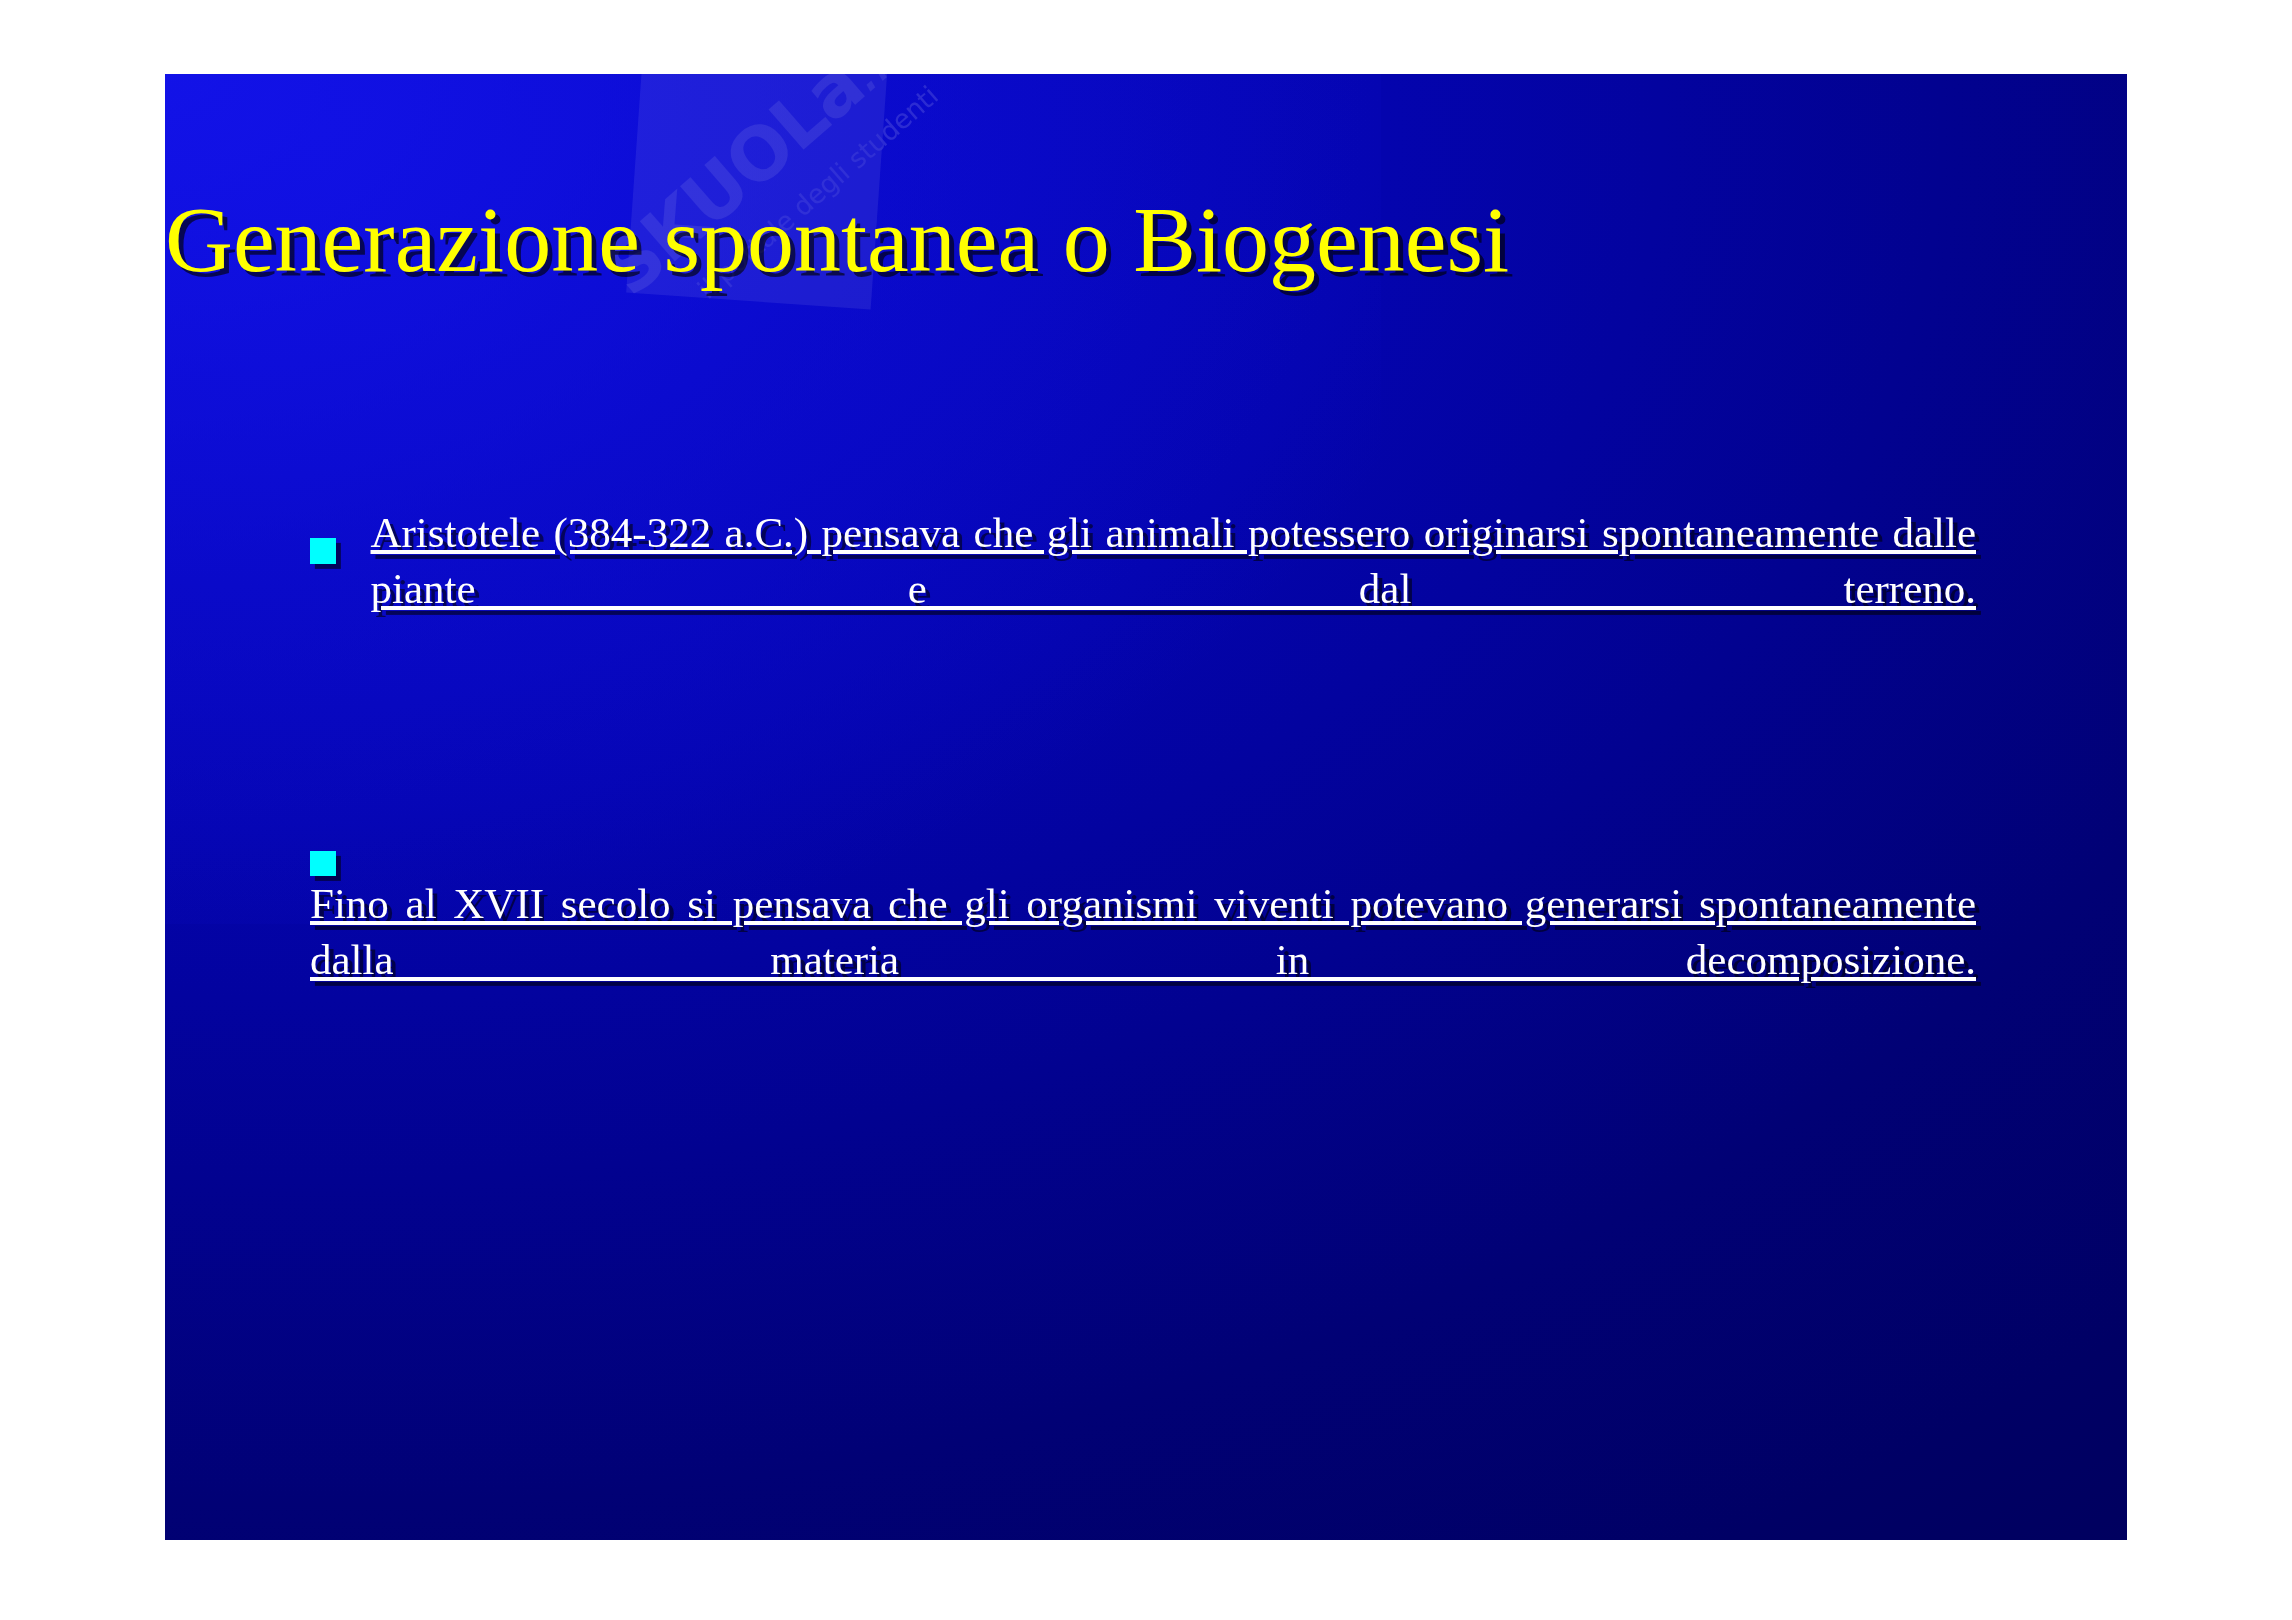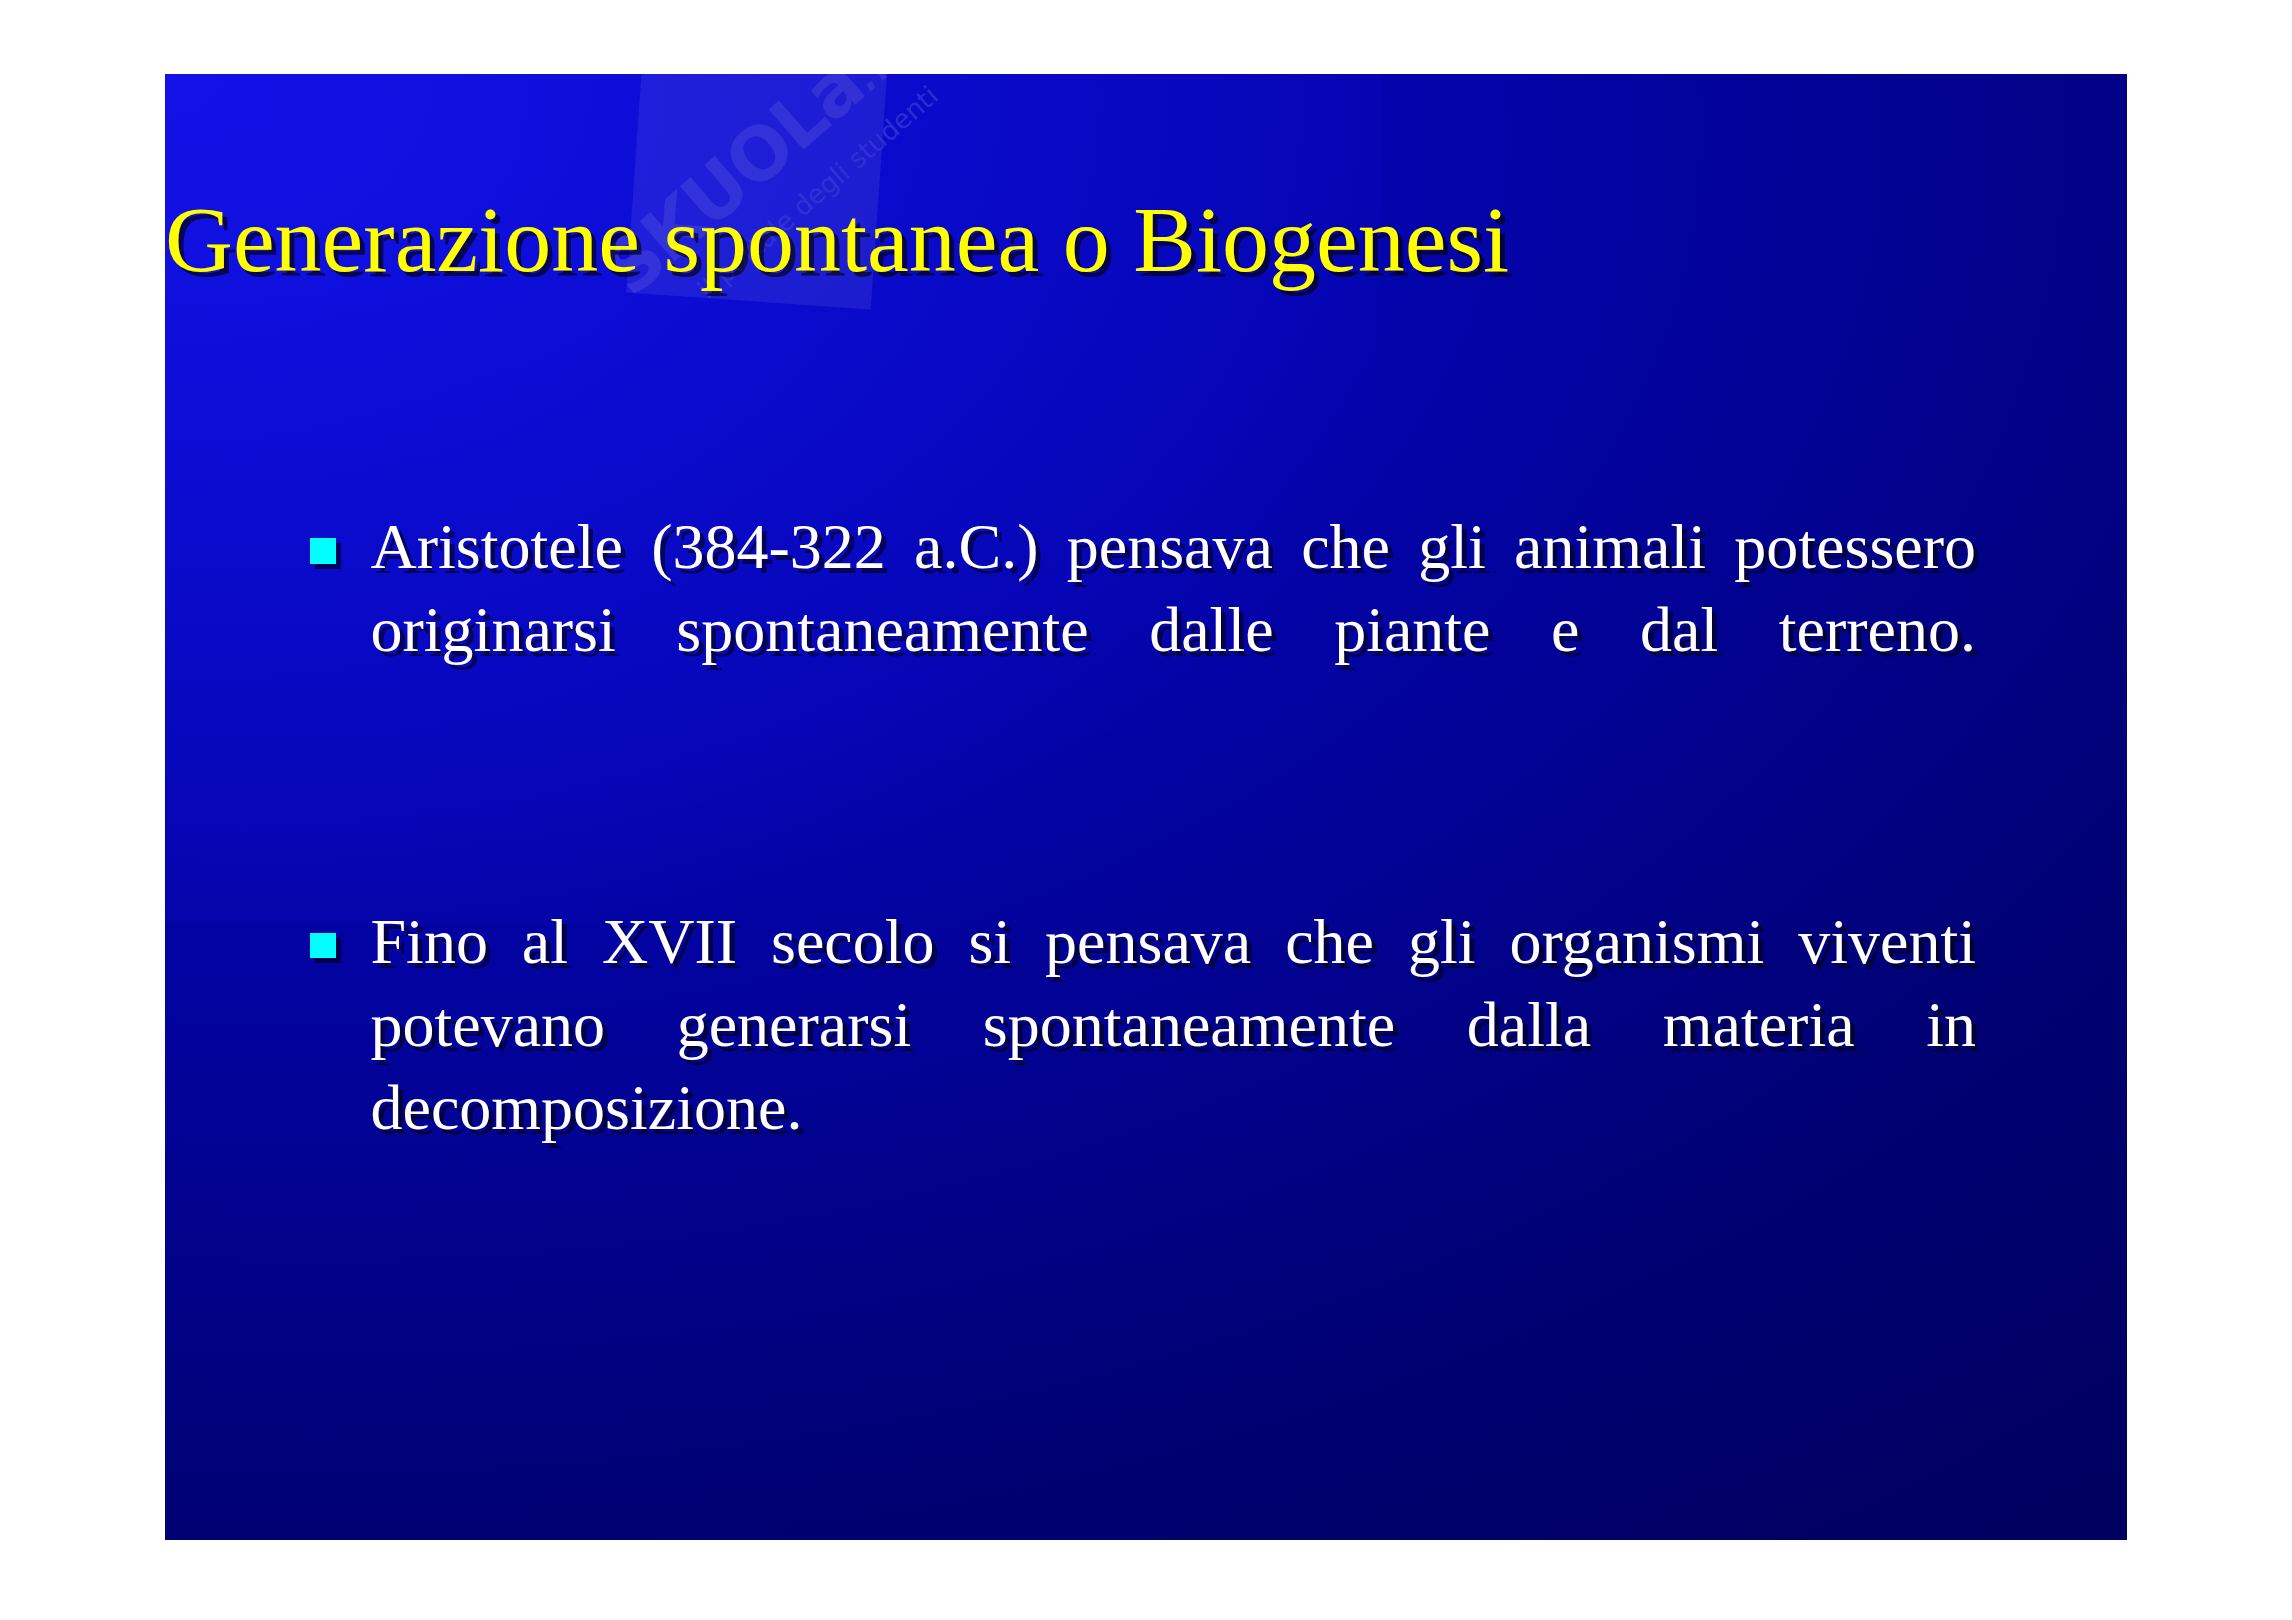--- a/index.html
+++ b/index.html
@@ -121,38 +121,39 @@
     left: 145px;
     top: 431px;
     width: 1666px;
     z-index: 5;
   }
   .bullet-row {
     display: flex;
     align-items: flex-start;
     margin-bottom: 145px;
   }
-  .bullet-row:last-child { margin-bottom: 0; }
+  .bullet-row:last-child { margin-bottom: 0; flex-direction: column; }
 
   .bullet-marker {
     flex: 0 0 auto;
     width: 25.5px;
     height: 25.5px;
     background: #00ffff;
     margin-top: 33px;
     margin-right: 35px;
     box-shadow: 4.9px 4.9px 0 rgba(0,0,0,0.55);
   }
   .bullet-text {
     flex: 1 1 auto;
     color: #ffffff;
-    font-size: 64px;
+    font-size: 43px;
     line-height: 1.30;
     text-align: justify;
     text-shadow: 4.9px 4.9px 0px rgba(0,0,0,0.55);
+    text-decoration: underline;
   }
   
   .bullet-text::after {
     content: "";
     display: inline-block;
     width: 100%;
   }
 </style>
 </head>
 <body>

